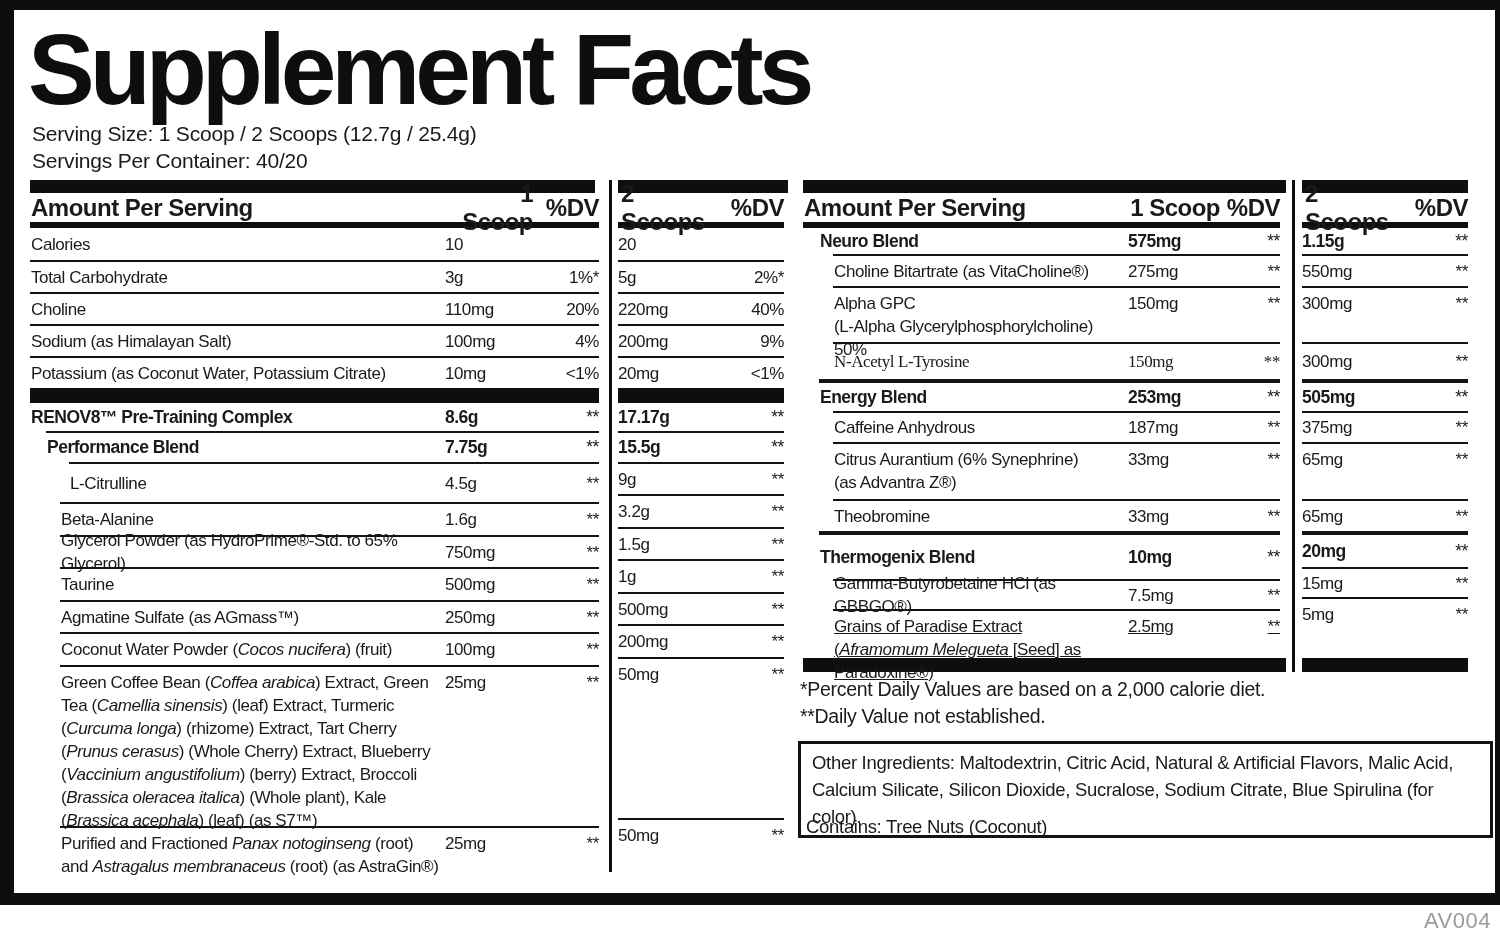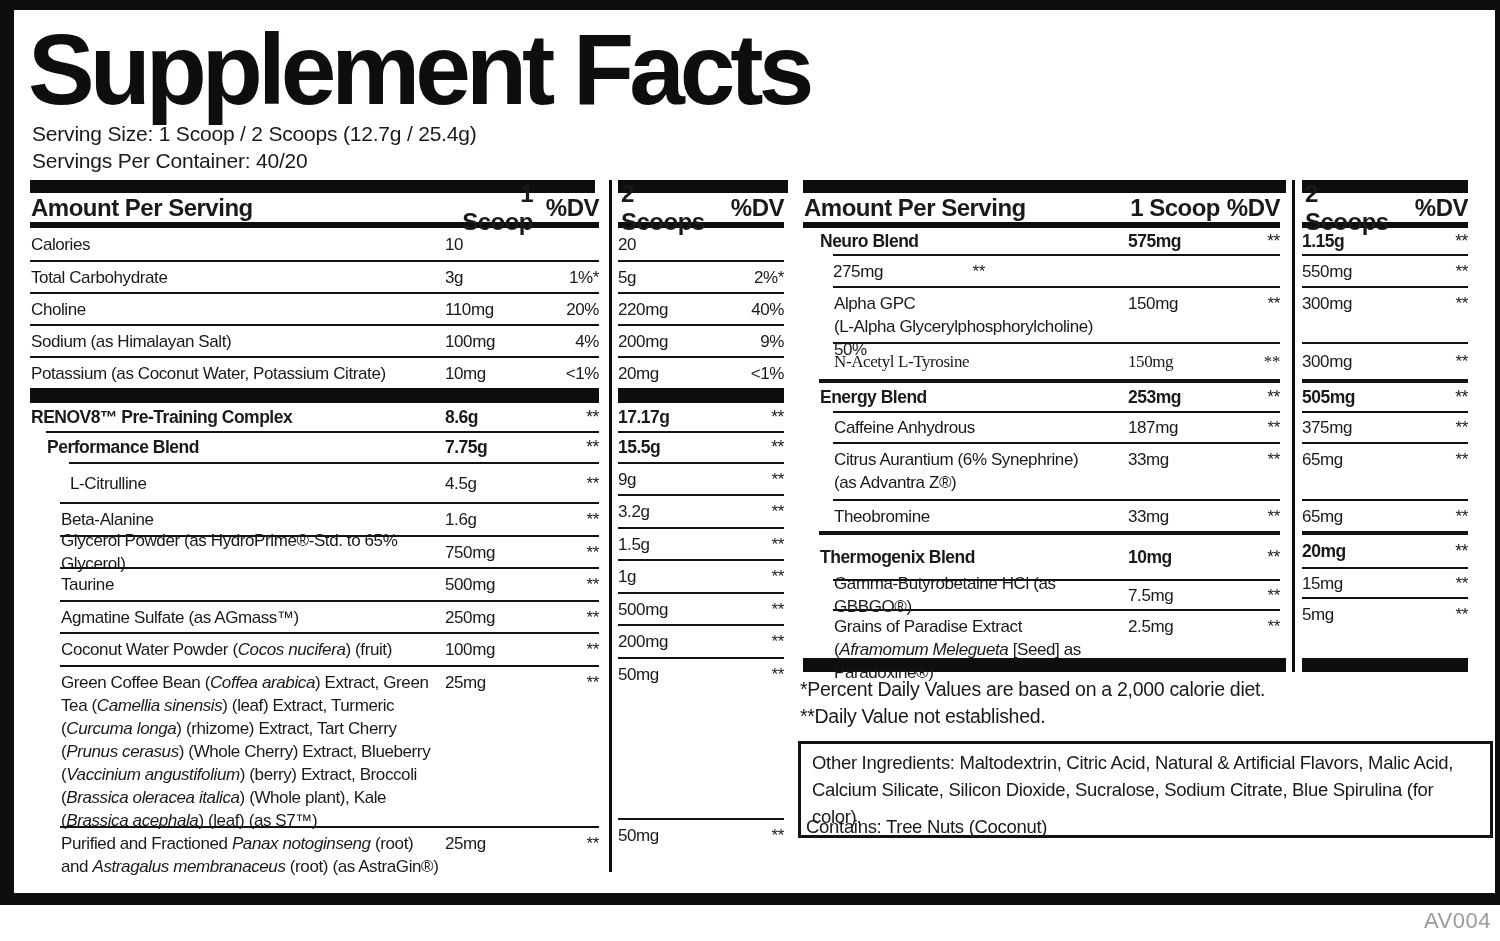--- a/index.html
+++ b/index.html
@@ -248,20 +248,21 @@
     <span class="h-label">Amount Per Serving</span>
     <span class="h-amt">1 Scoop</span>
     <span class="h-dv">%DV</span>
   </div>
 <div class="t-row bold" style="height: 26px; margin-left: 16px;">
       <span class="cell-label">Neuro Blend</span>
       <span class="cell-amt">575mg</span>
       <span class="cell-dv">**</span>
     </div>
     <div class="t-row sep-thin" style="height: 32px; margin-left: 30px;">
+      <span class="cell-label">Choline Bitartrate (as VitaCholine®)</span>
       <span class="cell-amt">275mg</span>
       <span class="cell-dv">**</span>
     </div>
     <div class="t-row top sep-thin" style="height: 56px; margin-left: 30px;">
       <span class="cell-label">Alpha GPC<br>(L-Alpha Glycerylphosphorylcholine) 50%</span>
       <span class="cell-amt">150mg</span>
       <span class="cell-dv">**</span>
     </div>
     <div class="t-row sep-thin" style="height: 37px; margin-left: 30px; font-family: Liberation Serif, serif;">
       <span class="cell-label">N-Acetyl L-Tyrosine</span>
@@ -291,21 +292,21 @@
     <div class="t-row bold sep-thick" style="height: 48px; margin-left: 16px;">
       <span class="cell-label">Thermogenix Blend</span>
       <span class="cell-amt">10mg</span>
       <span class="cell-dv">**</span>
     </div>
     <div class="t-row sep-thin" style="height: 30px; margin-left: 30px;">
       <span class="cell-label">Gamma-Butyrobetaine HCl (as GBBGO®)</span>
       <span class="cell-amt">7.5mg</span>
       <span class="cell-dv">**</span>
     </div>
-    <div class="t-row top sep-thin" style="height: 55px; margin-left: 30px;">
+    <div class="t-row top sep-thin" style="height: 55px; margin-left: 30px; text-decoration: underline;">
       <span class="cell-label">Grains of Paradise Extract<br>(<i>Aframomum Melegueta</i> [Seed] as Paradoxine®)</span>
       <span class="cell-amt">2.5mg</span>
       <span class="cell-dv">**</span>
     </div>
   </div>
 
 <div class="tbl" id="tblF">
   <div class="t-head">
     <span class="h-amt">2 Scoops</span>
     <span class="h-dv">%DV</span>

